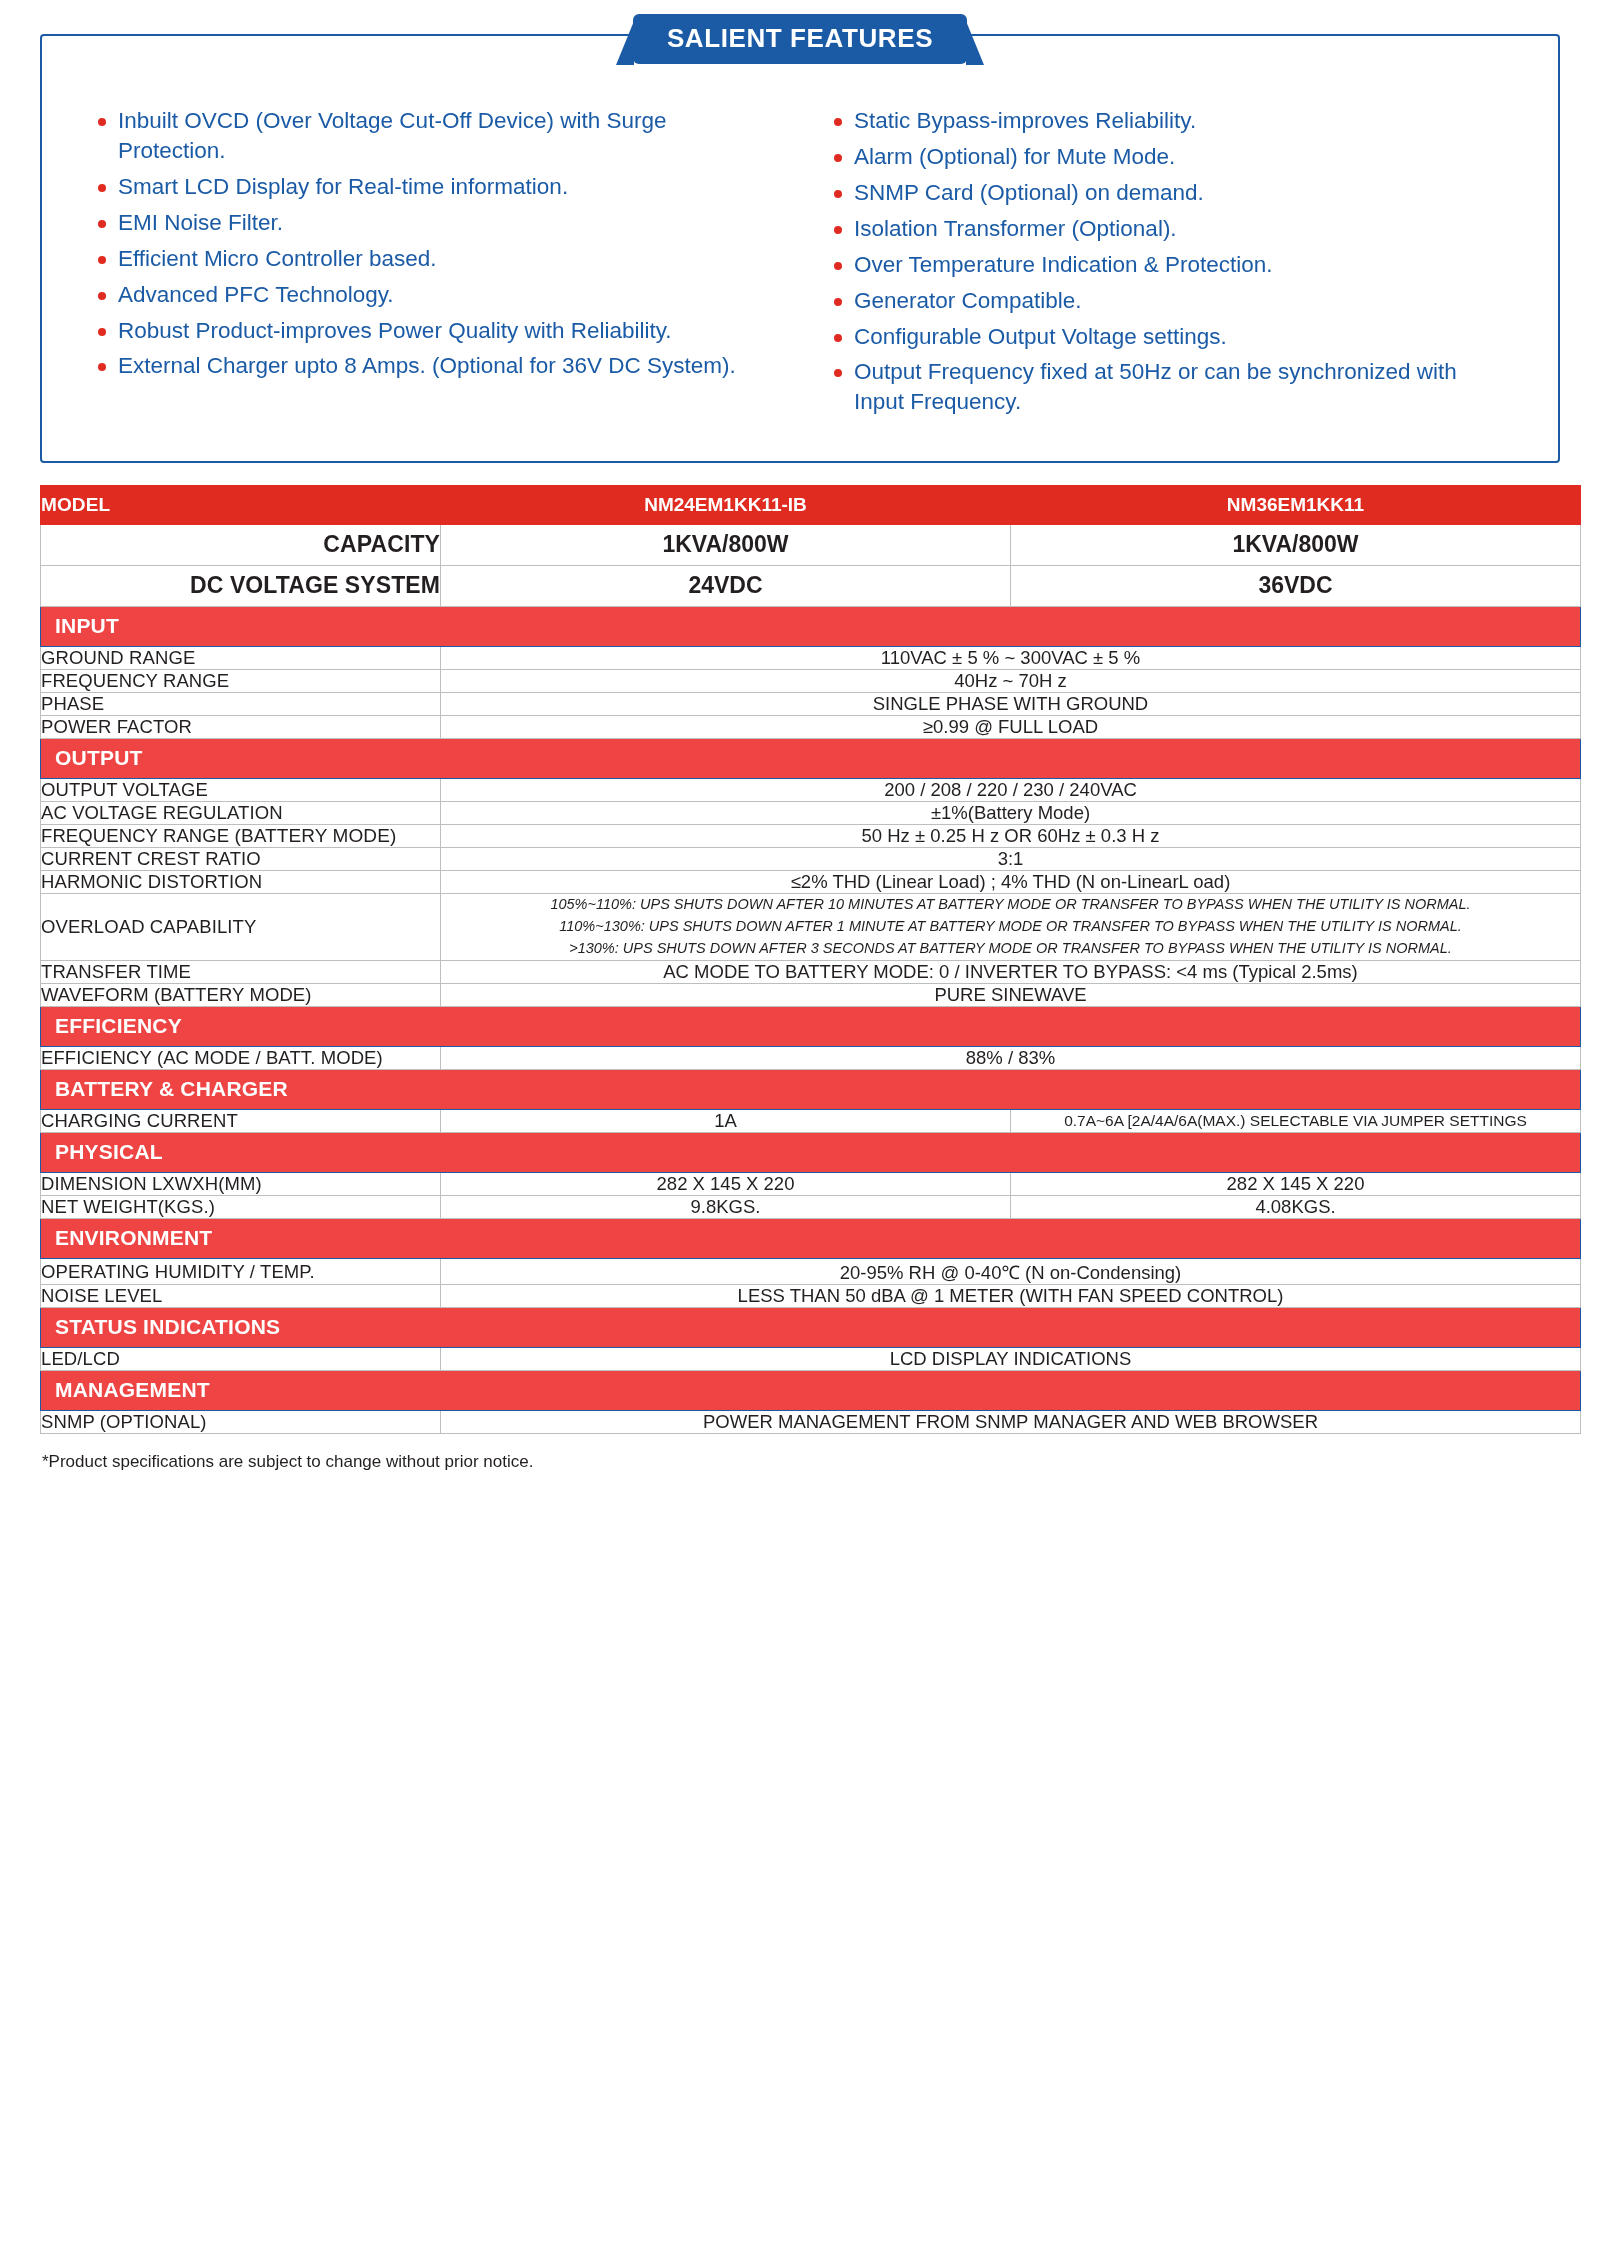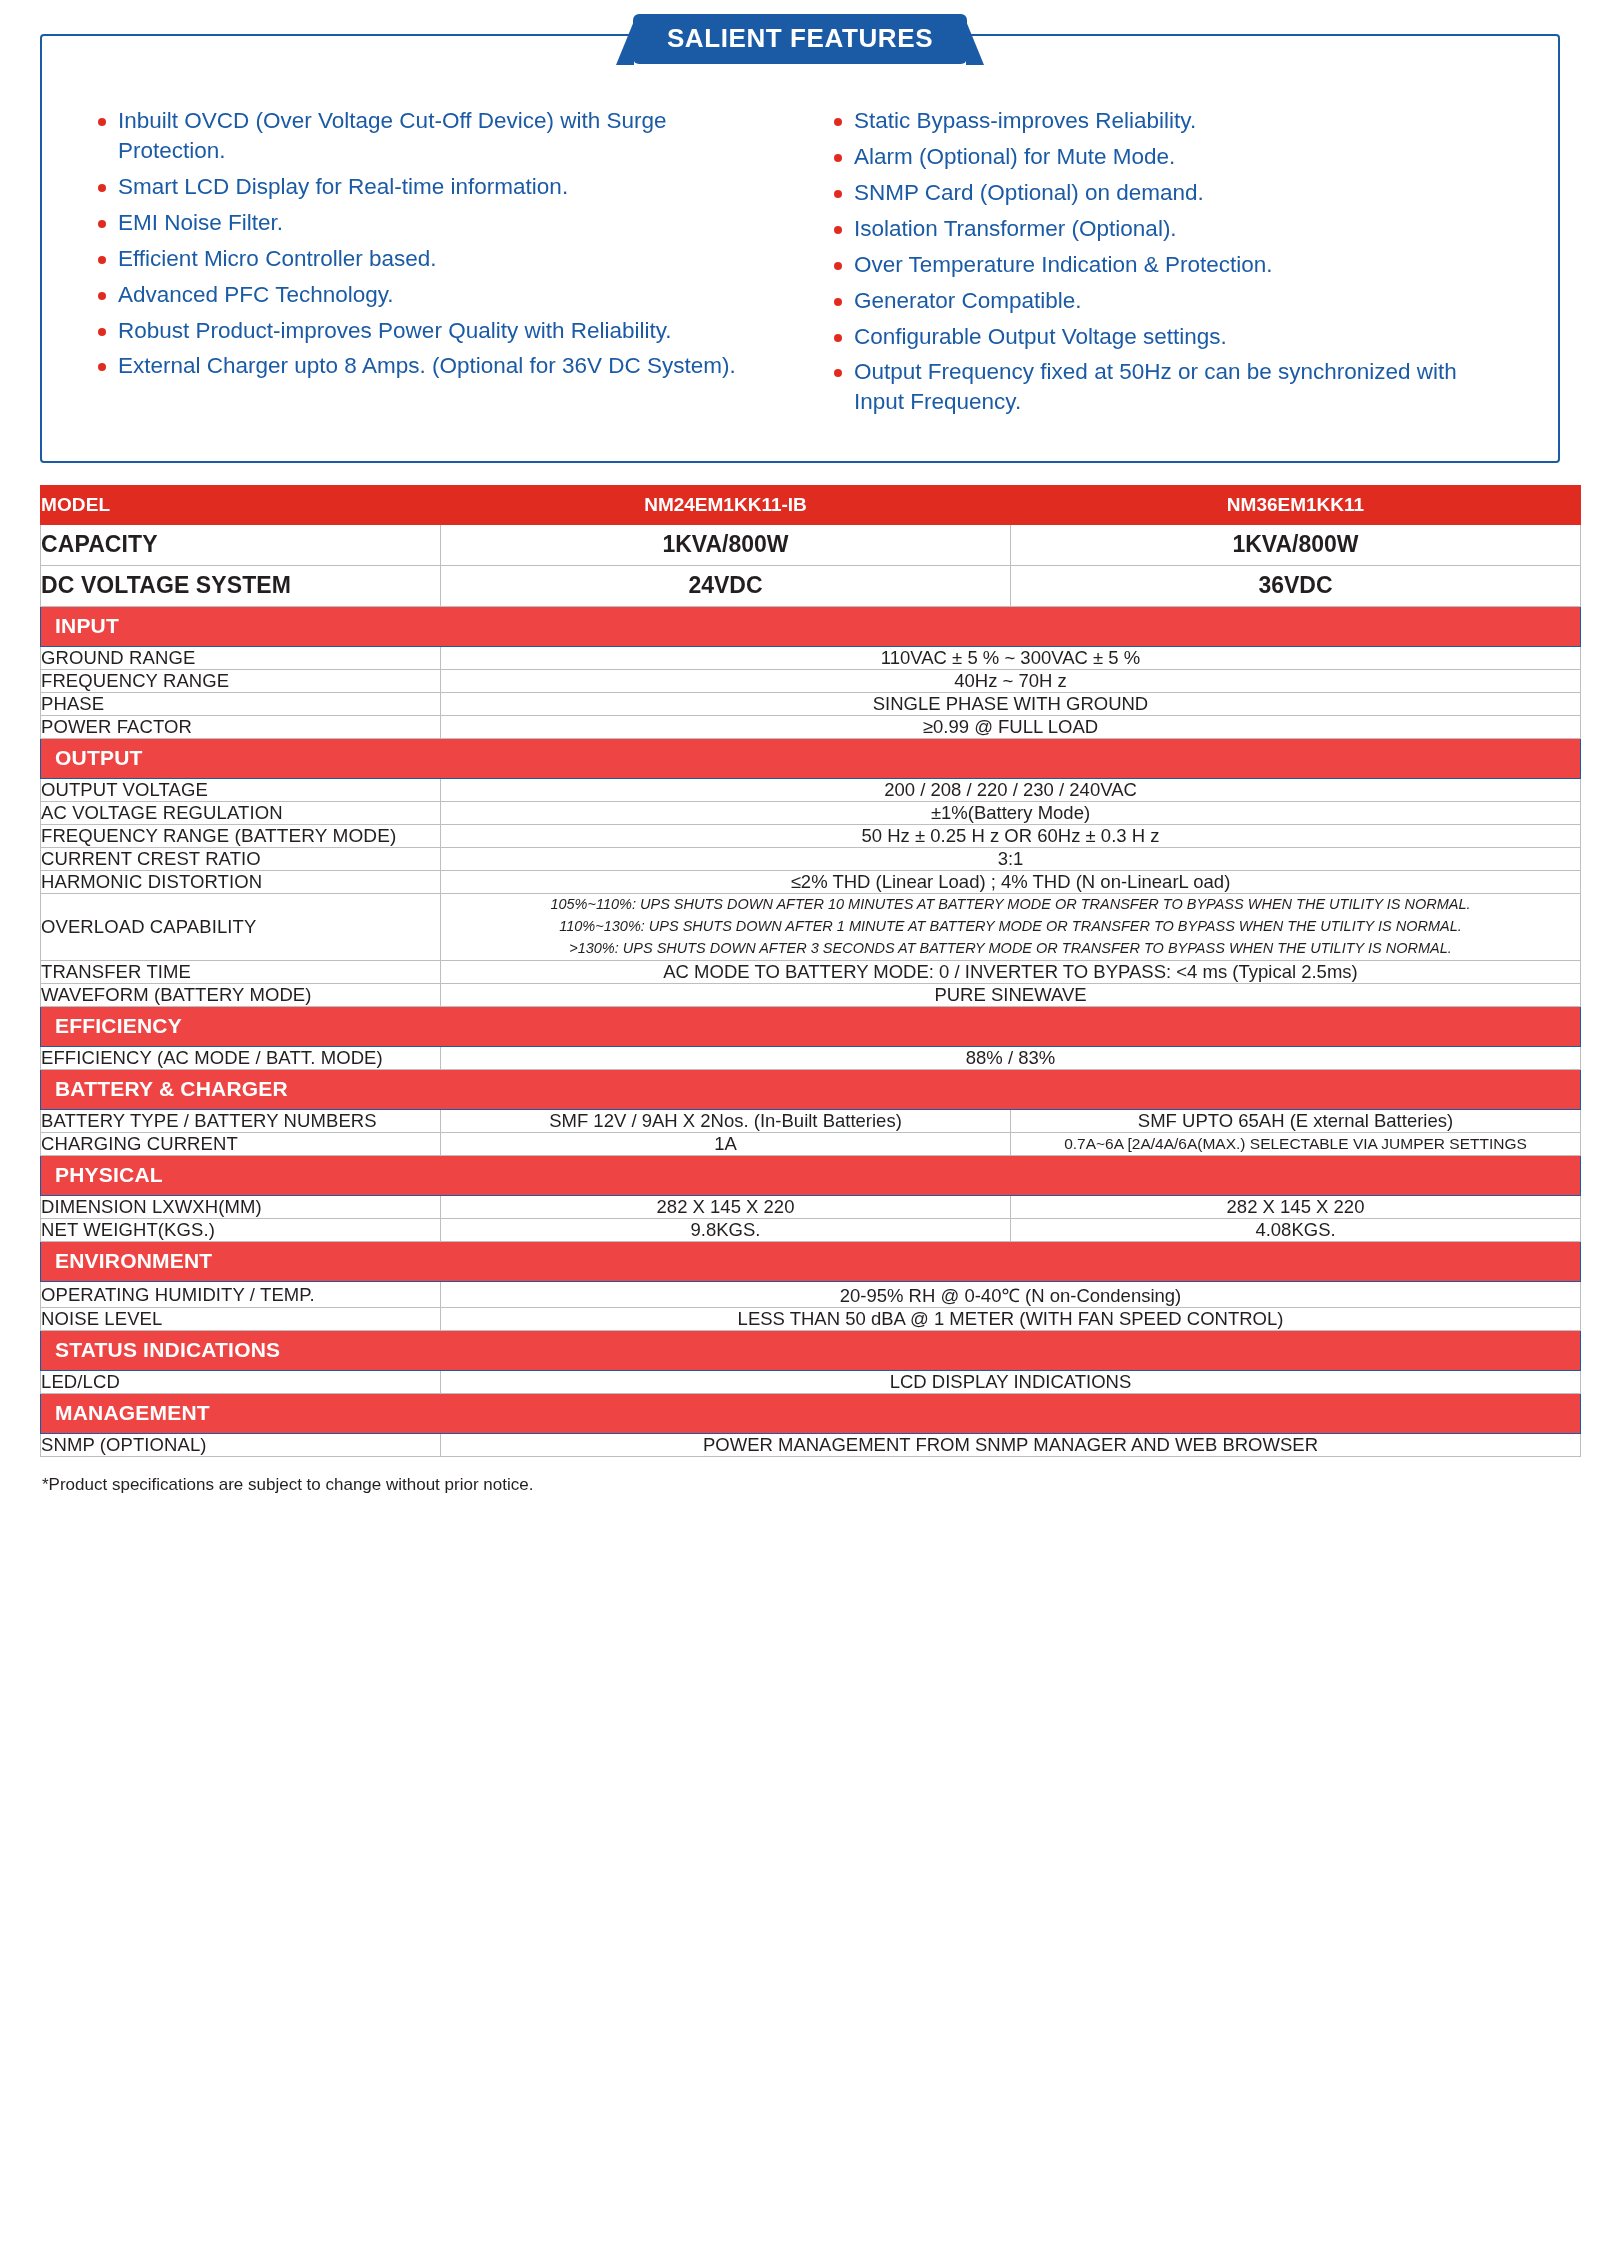--- a/index.html
+++ b/index.html
@@ -150,20 +150,21 @@
     padding-bottom: 8px;
     color: #ffffff;
   }
 
   
   tr.big-row .cell-label {
     font-size: 23px;
     font-weight: bold;
     padding-top: 6px;
     padding-bottom: 7px;
+    text-align: right;
   }
   tr.big-row .cell-val {
     font-size: 23px;
     font-weight: bold;
     padding-top: 6px;
     padding-bottom: 7px;
   }
 
   
   tr.section-row td {
@@ -318,25 +319,20 @@
       </tr>
       <tr>
         <td class="cell-label">EFFICIENCY (AC MODE / BATT. MODE)</td>
         <td class="cell-val" colspan="2">88% / 83%</td>
       </tr>
 
       <tr class="section-row">
         <td class="section-title" colspan="3">BATTERY &amp; CHARGER</td>
       </tr>
       <tr>
-        <td class="cell-label">BATTERY TYPE / BATTERY NUMBERS</td>
-        <td class="cell-val">SMF 12V / 9AH X 2Nos.  (In-Built Batteries)</td>
-        <td class="cell-val">SMF UPTO 65AH (E xternal Batteries)</td>
-      </tr>
-      <tr>
         <td class="cell-label">CHARGING CURRENT</td>
         <td class="cell-val">1A</td>
         <td class="cell-val small">0.7A~6A [2A/4A/6A(MAX.) SELECTABLE VIA JUMPER SETTINGS</td>
       </tr>
 
       <tr class="section-row">
         <td class="section-title" colspan="3">PHYSICAL</td>
       </tr>
       <tr>
         <td class="cell-label">DIMENSION LXWXH(MM)</td>

